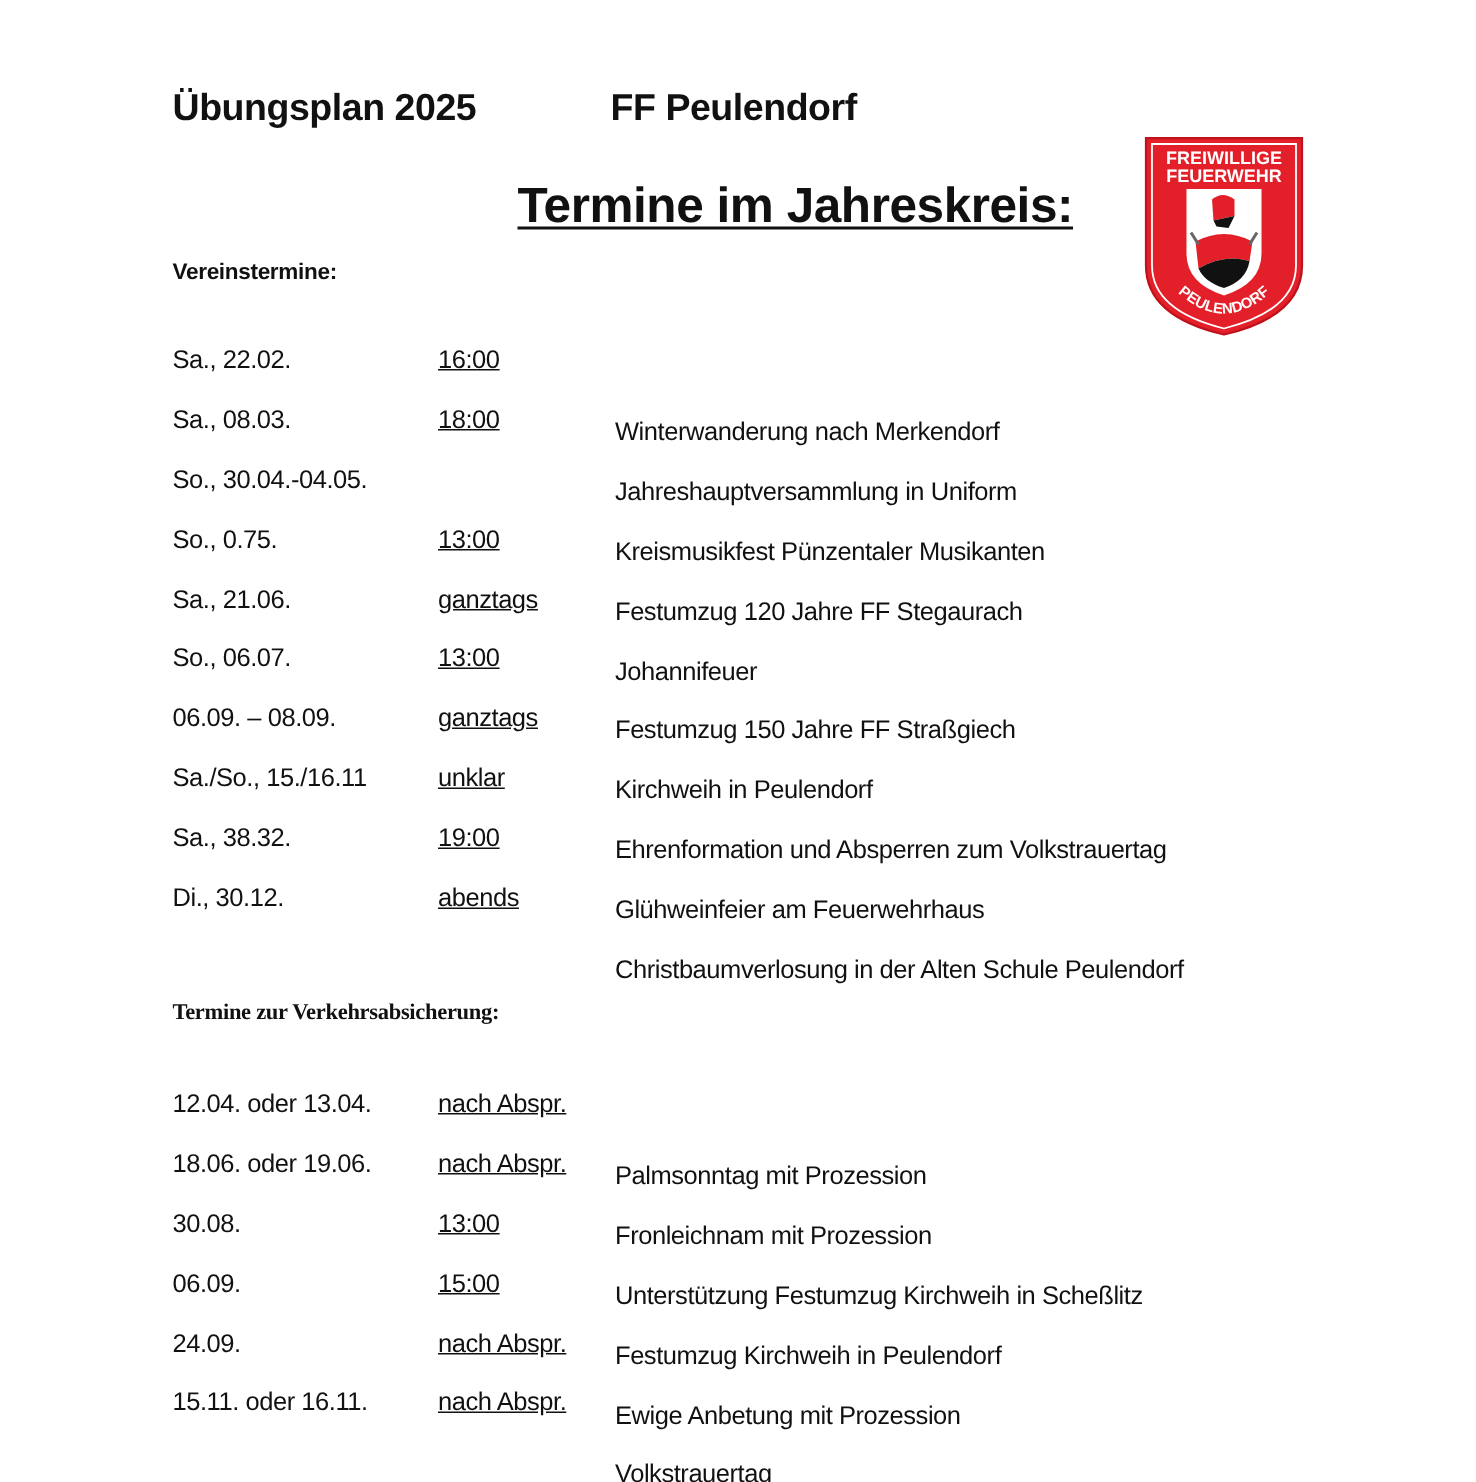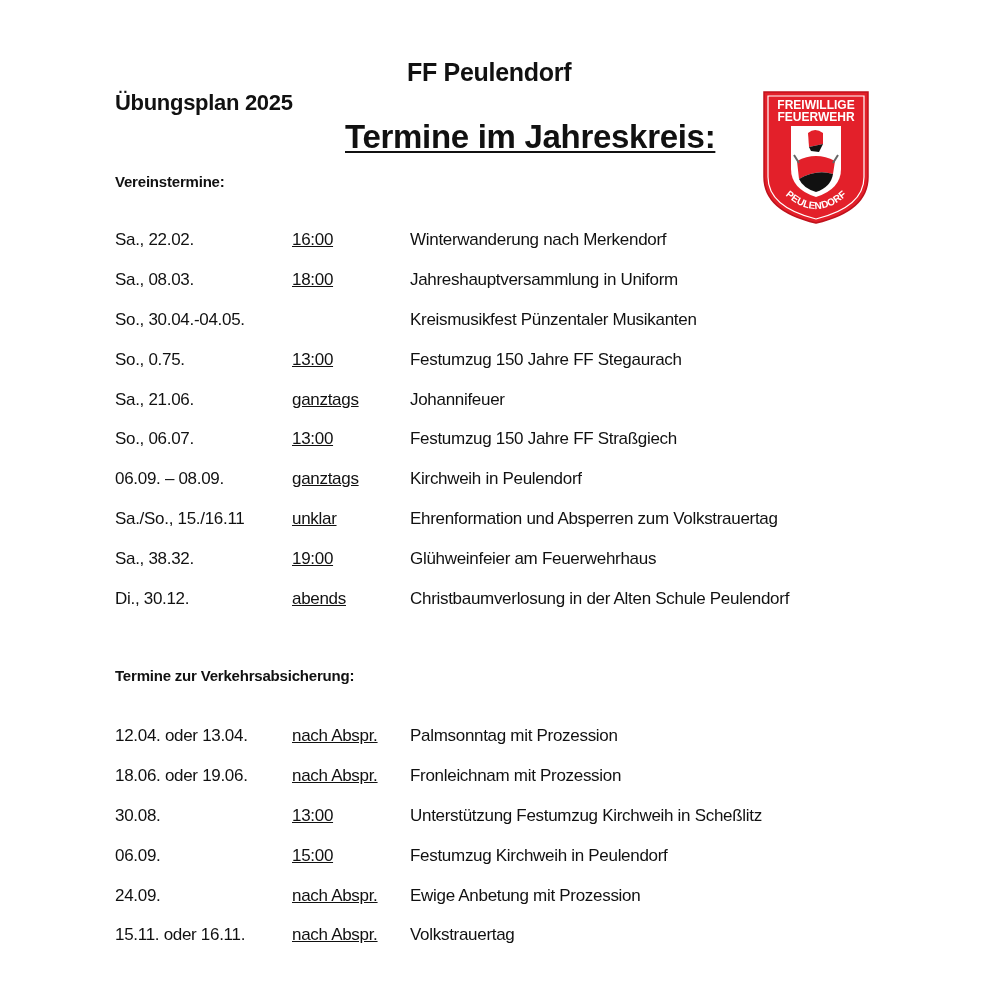--- a/index.html
+++ b/index.html
@@ -3,21 +3,21 @@
 <meta charset="utf-8">
 <style>
   html, body { margin: 0; padding: 0; background: #ffffff; }
   body {
     width: 984px; height: 988px; position: relative; overflow: hidden;
     font-family: "Liberation Sans", "DejaVu Sans", sans-serif;
     color: #111111;
   }
   .title-left {
     position: absolute; left: 115px; top: 58px;
-    font-size: 22px; font-weight: bold; letter-spacing: -0.3px; margin-top: 32px;
+    font-size: 25px; font-weight: bold; letter-spacing: -0.3px;
   }
   .title-right {
     position: absolute; left: 407px; top: 58px;
     font-size: 25px; font-weight: bold; letter-spacing: -0.3px;
   }
   .subtitle {
     position: absolute; left: 345px; top: 118px;
     font-size: 33px; font-weight: bold; text-decoration: underline;
     text-decoration-thickness: 2px; text-underline-offset: 3px;
     letter-spacing: -0.3px;
@@ -26,21 +26,21 @@
     position: absolute; left: 115px;
     font-size: 15px; font-weight: bold; letter-spacing: -0.2px;
   }
   .rows { position: absolute; left: 115px; }
   .row {
     position: relative; height: 39.9px; font-size: 17px; letter-spacing: -0.3px;
   }
   .row span { position: absolute; top: 0; white-space: nowrap; }
   .c-date { left: 0; }
   .c-time { left: 177px; text-decoration: underline; }
-  .c-desc { left: 295px; }
+  .c-desc { left: 295px; margin-top: 48px; }
   .logo {
     position: absolute; left: 761px; top: 89px; width: 110px; height: 136px;
   }
 </style>
 </head>
 <body>
 
 <div class="title-left">Übungsplan 2025</div>
 <div class="title-right">FF Peulendorf</div>
 <div class="subtitle">Termine im Jahreskreis:</div>
@@ -79,21 +79,21 @@
       <span class="c-desc">Jahreshauptversammlung in Uniform</span>
     </div>
     <div class="row">
       <span class="c-date">So., 30.04.-04.05.</span>
       <span class="c-time"></span>
       <span class="c-desc">Kreismusikfest Pünzentaler Musikanten</span>
     </div>
     <div class="row">
       <span class="c-date">So., 0.75.</span>
       <span class="c-time">13:00</span>
-      <span class="c-desc">Festumzug 150 Jahre FF Stegaurach</span>
+      <span class="c-desc">Festumzug 120 Jahre FF Stegaurach</span>
     </div>
     <div class="row">
       <span class="c-date">Sa., 21.06.</span>
       <span class="c-time">ganztags</span>
       <span class="c-desc">Johannifeuer</span>
     </div>
     <div class="row">
       <span class="c-date">So., 06.07.</span>
       <span class="c-time">13:00</span>
       <span class="c-desc">Festumzug 150 Jahre FF Straßgiech</span>
@@ -113,21 +113,21 @@
       <span class="c-time">19:00</span>
       <span class="c-desc">Glühweinfeier am Feuerwehrhaus</span>
     </div>
     <div class="row">
       <span class="c-date">Di., 30.12.</span>
       <span class="c-time">abends</span>
       <span class="c-desc">Christbaumverlosung in der Alten Schule Peulendorf</span>
     </div>
   </div>
 
-<div class="section-heading" style="top:667px;">Termine zur Verkehrsabsicherung:</div>
+<div class="section-heading" style="top:667px;font-family:Liberation Serif, serif;">Termine zur Verkehrsabsicherung:</div>
 <div class="rows" style="top:726px;" id="rows-1">
     <div class="row">
       <span class="c-date">12.04. oder 13.04.</span>
       <span class="c-time">nach Abspr.</span>
       <span class="c-desc">Palmsonntag mit Prozession</span>
     </div>
     <div class="row">
       <span class="c-date">18.06. oder 19.06.</span>
       <span class="c-time">nach Abspr.</span>
       <span class="c-desc">Fronleichnam mit Prozession</span>

